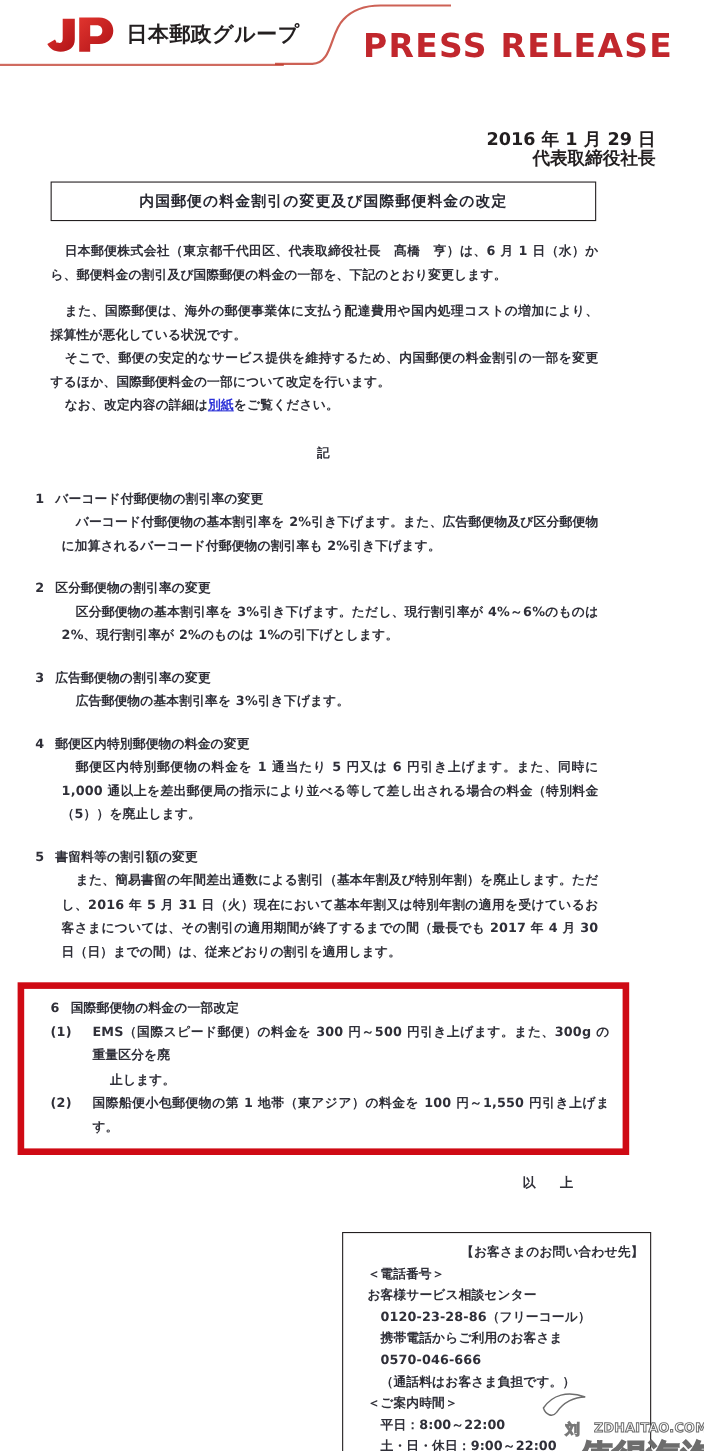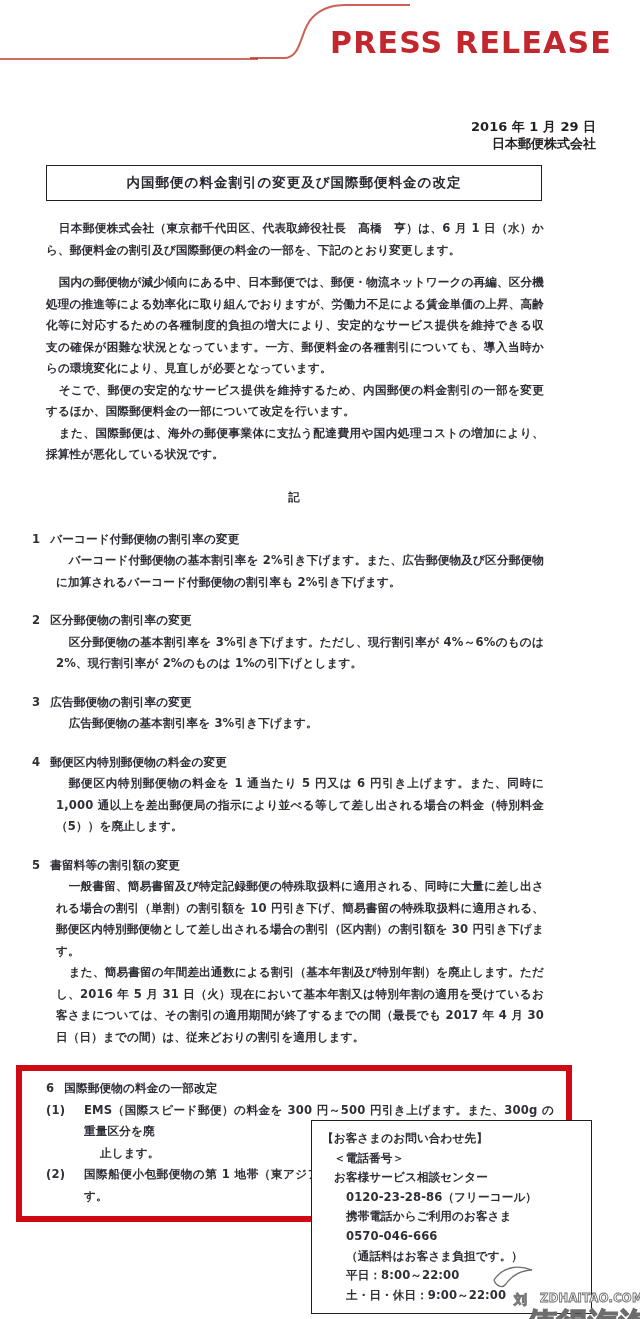--- a/index.html
+++ b/index.html
@@ -73,21 +73,21 @@
     white-space: nowrap;
   }
 
   
   .datelines {
     position: absolute;
     right: 44px;
     top: 118px;
     text-align: right;
     font-family: "DejaVu Sans", "Liberation Sans", sans-serif;
-    font-size: 13px;
+    font-size: 16px;
     font-weight: 700;
     line-height: 17px;
     color: #231f20;
     white-space: nowrap;
   }
 
   
   .doc {
     position: absolute;
     left: 0;
@@ -199,21 +199,21 @@
     border: 1px solid #231f20;
     background: #fff;
     padding: 8px 6px 8px 10px;
     font-family: "DejaVu Sans", "Liberation Sans", sans-serif;
     font-size: 11.6px;
     font-weight: 700;
     line-height: 19.6px;
     color: #2f2f38;
     letter-spacing: .1px;
   }
-  .contact-box .l0 { margin-left: 0; }
+  .contact-box .l0 { margin-left: 0; text-align: right; }
   .contact-box .l1 { margin-left: 12px; }
   .contact-box .l2 { margin-left: 24px; }
 
   
   .watermark {
     position: absolute;
     left: 492px;
     top: 1258px;
     width: 148px;
     height: 58px;
@@ -258,42 +258,59 @@
 </style>
 </head>
 <body>
 
 <div class="header">
   <div class="header-rule"></div>
   <svg class="header-curve" viewBox="0 0 160 62">
     <path d="M0 58 L34 58 C52 58 50 30 62 18 C70 9 82 5 96 5 L160 5" fill="none" stroke="#c0392b" stroke-width="2" opacity=".8"></path>
   </svg>
 
+  <div class="logo-wrap">
+    <svg class="jp-mark" viewBox="0 0 62 34">
+      <defs>
+        <linearGradient id="jpg" x1="0" y1="0" x2="1" y2="1">
+          <stop offset="0%" stop-color="#e0342e"></stop>
+          <stop offset="100%" stop-color="#b01217"></stop>
+        </linearGradient>
+      </defs>
+      <path d="M4 3 L26 3 L26 22 C26 29 21 33 13 33 C7 33 3 30 1 26 L8 22 C9 24 10 25 12 25 C14 25 15 24 15 21 L15 3 Z" fill="url(#jpg)"></path>
+      <path d="M2 4 L12 4 L12 21 C12 24 11 25 9 25 L9 4 Z" fill="#ffffff" opacity=".55"></path>
+      <path d="M30 2 L48 2 C56 2 61 7 61 14 C61 21 56 26 48 26 L40 26 L40 33 L30 33 Z
+               M40 9 L40 19 L46 19 C49 19 51 17 51 14 C51 11 49 9 46 9 Z" fill="url(#jpg)"></path>
+    </svg>
+    <span class="logo-text">日本郵政グループ</span>
+  </div>
 
   <div class="press-release">PRESS RELEASE</div>
 </div>
 
 <div class="datelines">
   <div>2016 年 1 月 29 日</div>
-  <div>日本郵便株式会社</div>
+  <div>代表取締役社長</div>
 </div>
 
 <div class="doc">
 
   <div class="title-box">
     <span class="title-text">内国郵便の料金割引の変更及び国際郵便料金の改定</span>
   </div>
 
   <div class="gap-md"></div>
 
   <p class="para indent">日本郵便株式会社（東京都千代田区、代表取締役社長　髙橋　亨）は、6 月 1 日（水）から、郵便料金の割引及び国際郵便の料金の一部を、下記のとおり変更します。</p>
   <div class="gap-sm"></div>
-  <p class="para indent">国内の郵便物が減少傾向にある中、日本郵便では、郵便・物流ネットワークの再編、区分機処理の推進等による効率化に取り組んでおりますが、労働力不足による賃金単価の上昇、高齢化等に対応するための各種制度的負担の増大により、安定的なサービス提供を維持できる収支の確保が困難な状況となっています。一方、郵便料金の各種割引についても、導入当時からの環境変化により、見直しが必要となっています。</p>
+  <p class="para indent">また、国際郵便は、海外の郵便事業体に支払う配達費用や国内処理コストの増加により、採算性が悪化している状況です。</p>
   <p class="para indent">そこで、郵便の安定的なサービス提供を維持するため、内国郵便の料金割引の一部を変更するほか、国際郵便料金の一部について改定を行います。</p>
-  <p class="para indent">また、国際郵便は、海外の郵便事業体に支払う配達費用や国内処理コストの増加により、採算性が悪化している状況です。</p>
+  <p class="para indent">
+    <span>なお、改定内容の詳細は</span><a class="link" href="#">別紙</a><span>をご覧ください。</span>
+  </p>
 
   <div class="gap-lg"></div>
   <p class="ki">記</p>
   <div class="gap-lg"></div>
 
   <div class="item">
     <div class="item-head">
       <span class="item-num">1</span>
       <span class="item-title">バーコード付郵便物の割引率の変更</span>
     </div>
@@ -326,21 +343,20 @@
     </div>
     <div class="item-body">郵便区内特別郵便物の料金を 1 通当たり 5 円又は 6 円引き上げます。また、同時に 1,000 通以上を差出郵便局の指示により並べる等して差し出される場合の料金（特別料金（5））を廃止します。</div>
   </div>
   <div class="gap-md"></div>
 
   <div class="item">
     <div class="item-head">
       <span class="item-num">5</span>
       <span class="item-title">書留料等の割引額の変更</span>
     </div>
-    <div class="item-body">一般書留、簡易書留及び特定記録郵便の特殊取扱料に適用される、同時に大量に差し出される場合の割引（単割）の割引額を 10 円引き下げ、簡易書留の特殊取扱料に適用される、郵便区内特別郵便物として差し出される場合の割引（区内割）の割引額を 30 円引き下げます。</div>
     <div class="item-body">また、簡易書留の年間差出通数による割引（基本年割及び特別年割）を廃止します。ただし、2016 年 5 月 31 日（火）現在において基本年割又は特別年割の適用を受けているお客さまについては、その割引の適用期間が終了するまでの間（最長でも 2017 年 4 月 30 日（日）までの間）は、従来どおりの割引を適用します。</div>
   </div>
 
   <div class="gap-md"></div>
 
   <div class="red-box">
     <div class="item">
       <div class="item-head">
         <span class="item-num">6</span>
         <span class="item-title">国際郵便物の料金の一部改定</span>
@@ -364,20 +380,21 @@
 </div>
 
 <div class="contact-box">
   <div class="l0">【お客さまのお問い合わせ先】</div>
   <div class="l1">＜電話番号＞</div>
   <div class="l1">お客様サービス相談センター</div>
   <div class="l2">0120-23-28-86（フリーコール）</div>
   <div class="l2">携帯電話からご利用のお客さま</div>
   <div class="l2">0570-046-666</div>
   <div class="l2">（通話料はお客さま負担です。）</div>
+  <div class="l1">＜ご案内時間＞</div>
   <div class="l2">平日：8:00～22:00</div>
   <div class="l2">土・日・休日：9:00～22:00</div>
 
 </div>
 
 <div class="watermark">
   <svg class="wm-bird" width="44" height="30" viewBox="0 0 44 30">
     <path d="M2 18 C10 6 24 2 40 8 C30 8 20 13 14 22 C10 27 4 24 2 18 Z" fill="#ffffff" stroke="#6d6d6d" stroke-width="1.3"></path>
   </svg>
   <div class="wm-cn">值得海淘</div>

